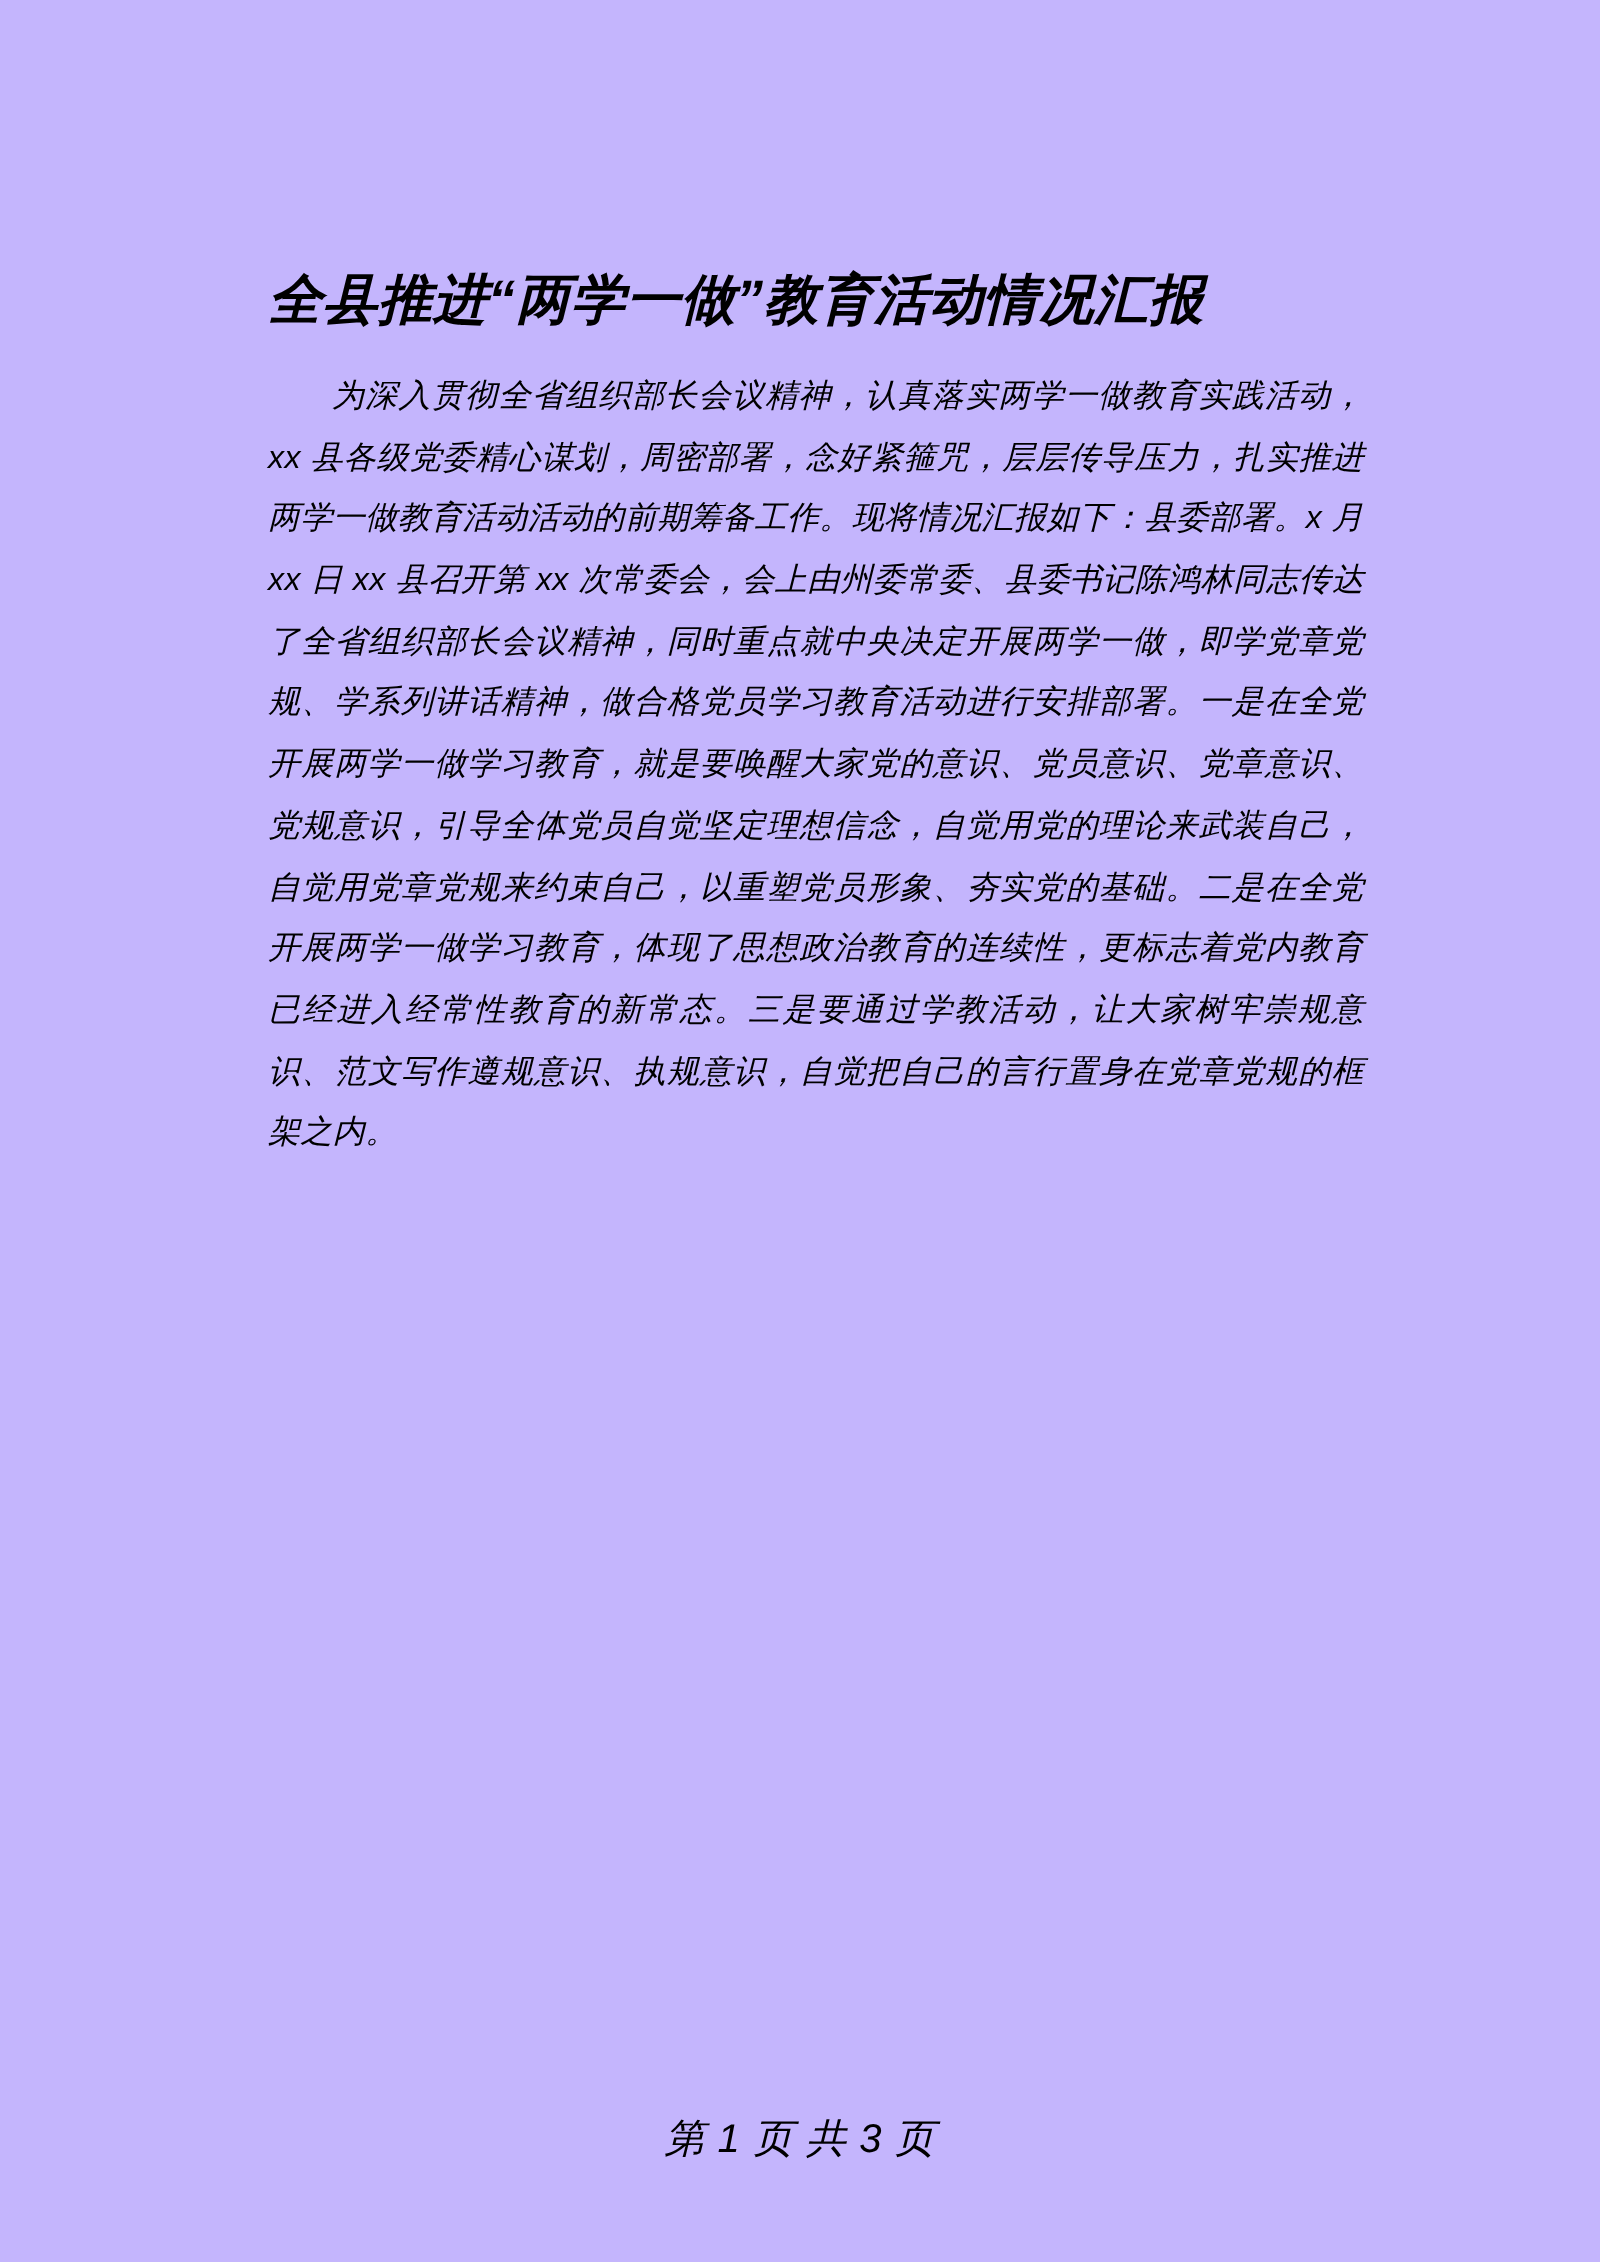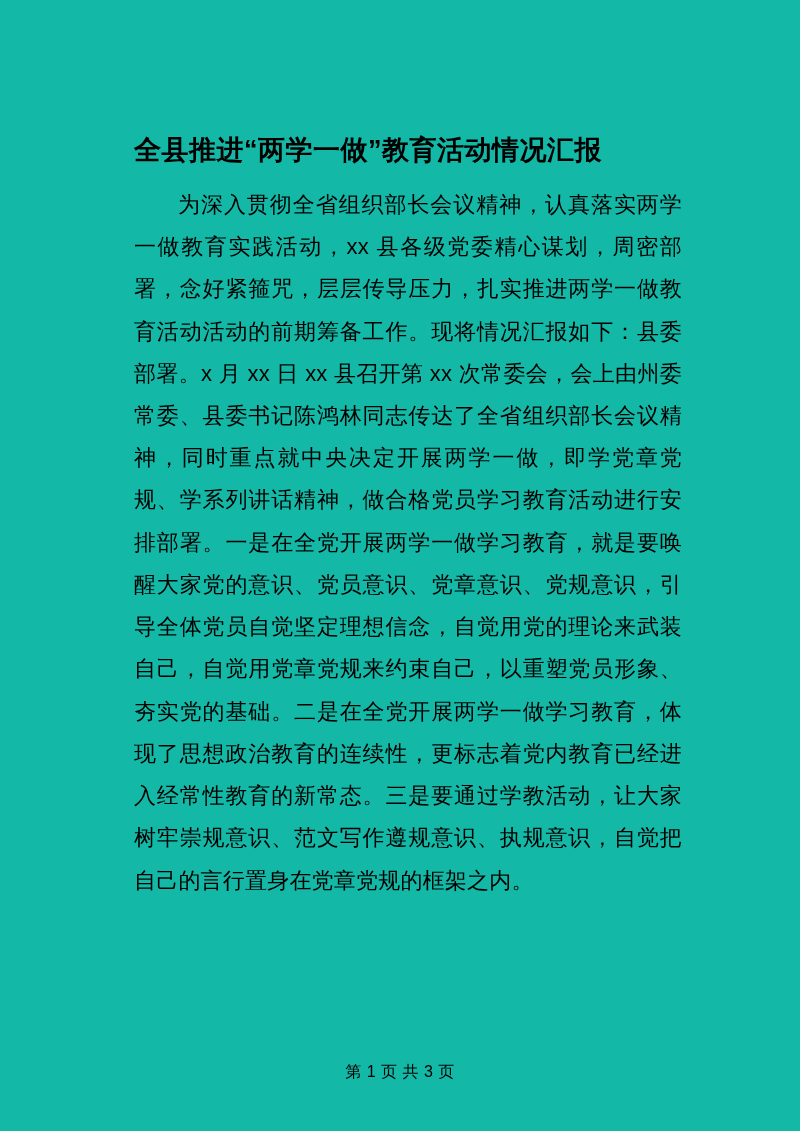--- a/index.html
+++ b/index.html
@@ -14,48 +14,49 @@
     color: #000000;
     position: relative;
     overflow: hidden;
   }
   .page {
     width: 800px;
     height: 1131px;
     box-sizing: border-box;
     padding: 132px 118px 0 134px;
     position: relative;
-    background: #14b8a6;
+    background: #c4b5fd;
+    font-style: italic;
   }
   .doc-title {
     font-size: 27px;
     font-weight: bold;
     letter-spacing: 0.5px;
     line-height: 1.4;
     margin: 0 0 14px 0;
     text-align: left;
     font-family: "Liberation Sans", "DejaVu Sans", sans-serif;
   }
   .para {
-    font-size: 22px;
+    font-size: 16px;
     line-height: 1.92;
     text-align: justify;
     text-justify: inter-ideograph;
     margin: 0 0 6px 0;
     text-indent: 2em;
     letter-spacing: 0.2px;
     font-family: "Liberation Sans", "DejaVu Sans", sans-serif;
   }
   .footer {
     position: absolute;
     left: 0;
     right: 0;
     bottom: 48px;
     text-align: center;
-    font-size: 16px;
+    font-size: 20px;
     font-family: "Liberation Sans", "DejaVu Sans", sans-serif;
     letter-spacing: 0.5px;
   }
 </style>
 </head>
 <body>
 
 <div class="page">
   <h1 class="doc-title">全县推进“两学一做”教育活动情况汇报</h1>
   <p class="para">为深入贯彻全省组织部长会议精神，认真落实两学一做教育实践活动，xx 县各级党委精心谋划，周密部署，念好紧箍咒，层层传导压力，扎实推进两学一做教育活动活动的前期筹备工作。现将情况汇报如下：县委部署。x 月 xx 日 xx 县召开第 xx 次常委会，会上由州委常委、县委书记陈鸿林同志传达了全省组织部长会议精神，同时重点就中央决定开展两学一做，即学党章党规、学系列讲话精神，做合格党员学习教育活动进行安排部署。一是在全党开展两学一做学习教育，就是要唤醒大家党的意识、党员意识、党章意识、党规意识，引导全体党员自觉坚定理想信念，自觉用党的理论来武装自己，自觉用党章党规来约束自己，以重塑党员形象、夯实党的基础。二是在全党开展两学一做学习教育，体现了思想政治教育的连续性，更标志着党内教育已经进入经常性教育的新常态。三是要通过学教活动，让大家树牢崇规意识、范文写作遵规意识、执规意识，自觉把自己的言行置身在党章党规的框架之内。</p>

